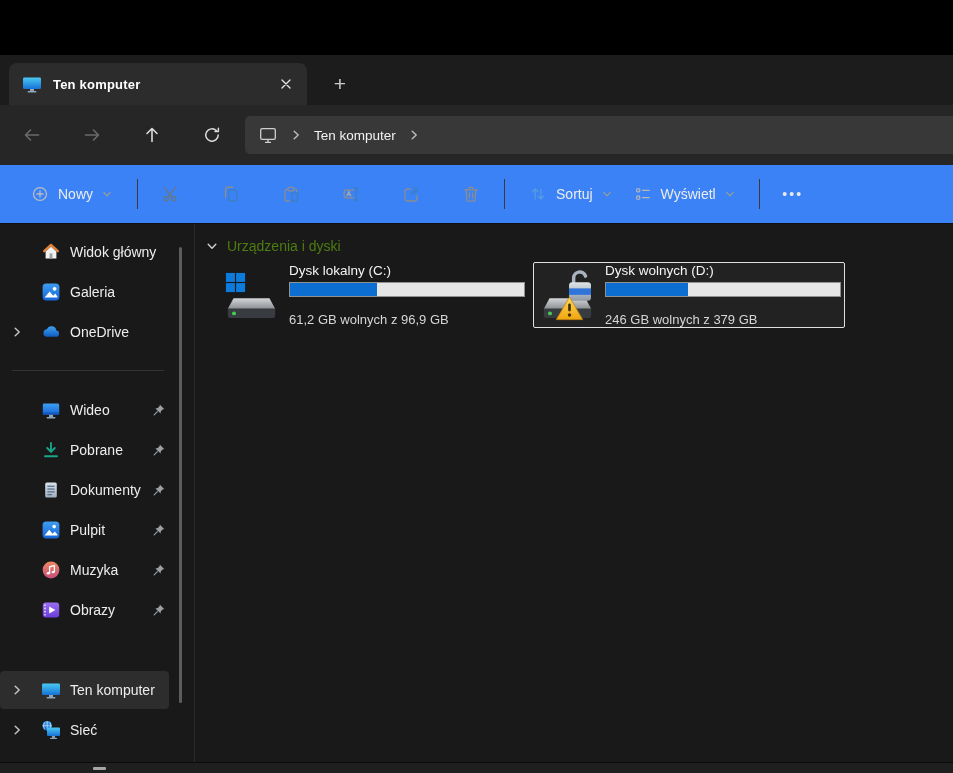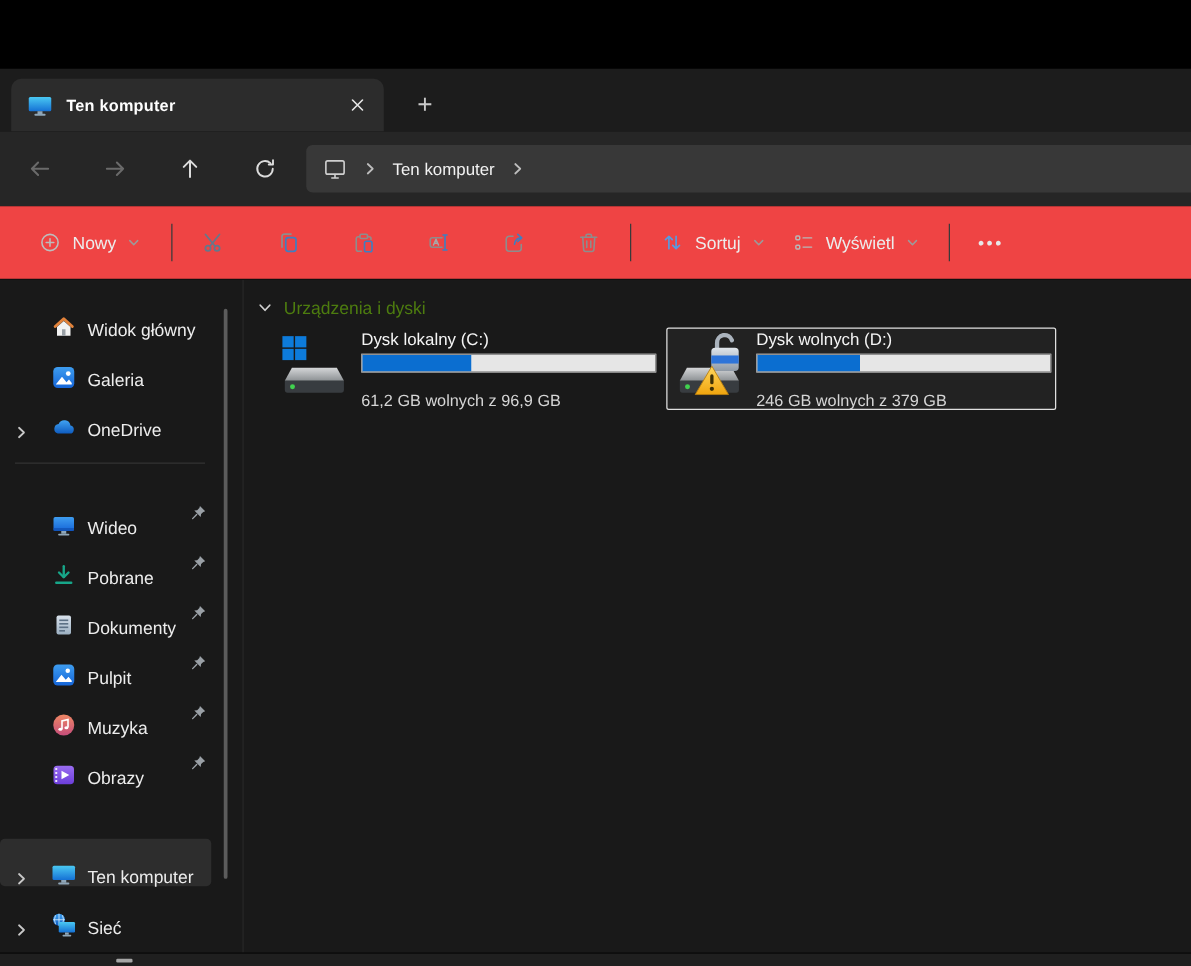--- a/index.html
+++ b/index.html
@@ -15,44 +15,44 @@
   .newtab{width:34px;height:34px;margin-left:16px;margin-bottom:4px;display:flex;align-items:center;justify-content:center;font-size:21px;font-weight:300;color:#c9c9c9;border-radius:5px}
   
   .navbar{height:60px;background:#262626;display:flex;align-items:center;padding-left:15px}
   .nav-btn{width:34px;height:34px;margin-right:26px;display:flex;align-items:center;justify-content:center;border-radius:4px;flex-shrink:0}
   .nav-btn.last{margin-right:0}
   .addressbar{flex:1;height:38px;background:#383838;border-radius:5px 0 0 5px;margin-left:16px;display:flex;align-items:center;padding-left:13px}
   .crumb-icon{width:20px;height:20px;margin-right:8px}
   .crumb-chev{width:20px;display:flex;justify-content:center}
   .crumb-text{font-size:13.5px;color:#f2f2f2;margin:0 8px;white-space:nowrap}
   
-  .toolbar{height:59px;background:#ef4444;display:flex;align-items:center;padding-left:19px;border-bottom:1px solid #101010}
+  .toolbar{height:59px;background:#3b82f6;display:flex;align-items:center;padding-left:19px;border-bottom:1px solid #101010}
   .tb-new{display:flex;align-items:center;gap:9px;padding:0 12px;height:36px;border-radius:4px;font-size:14px;color:#ececec}
   .tb-sep{width:1px;height:30px;background:#3a3a3a;margin:0 13px;flex-shrink:0}
   .tb-icon-btn{width:40px;height:36px;display:flex;align-items:center;justify-content:center;border-radius:4px;margin-right:20px;flex-shrink:0}
   .tb-icon-btn.last{margin-right:0}
   .tb-drop{display:flex;align-items:center;gap:9px;padding:0 11px;height:36px;border-radius:4px;font-size:14px;color:#ececec}
   .tb-more{width:40px;height:36px;display:flex;align-items:center;justify-content:center;border-radius:4px;font-size:14px;letter-spacing:2px;color:#e8e8e8}
   
   .main{display:flex;height:538px}
   .sidebar{width:195px;background:#191919;border-right:1px solid #292929;padding-top:8px;position:relative;flex-shrink:0}
-  .side-item{height:40px;display:flex;align-items:flex-end;padding-left:6px;position:relative}
+  .side-item{height:40px;display:flex;align-items:center;padding-left:6px;position:relative}
   .side-item.selected{background:#2d2d2d;border-radius:4px;margin-right:25px;height:38px;margin-top:1px;margin-bottom:1px}
   .chev-slot{width:22px;display:flex;justify-content:center;flex-shrink:0}
   .s-icon{width:20px;height:20px;margin-left:13px;flex-shrink:0}
   .s-label{font-size:14px;color:#ededed;margin-left:9px;white-space:nowrap}
   .pin{position:absolute;right:28px;top:13px;width:14px;height:14px}
   .side-divider{height:1px;background:#333;margin:18px 30px 19px 12px}
   .side-gap{height:40px}
   .v-scroll{position:absolute;right:12px;top:23px;width:3px;height:456px;background:#5c5c5c;border-radius:2px}
   .content{flex:1;background:#191919;padding:11px 0 0 11px;overflow:hidden}
   .section-header{display:flex;align-items:center;gap:9px;height:22px}
   .section-title{font-size:14px;color:#4d7c0f}
   .drives{display:flex;gap:4px;margin-top:5px;margin-left:11px}
-  .drive{width:312px;height:66px;display:flex;align-items:center;padding-left:5px;border:1px solid transparent;border-radius:2px}
+  .drive{width:312px;height:66px;display:flex;align-items:flex-end;padding-left:5px;border:1px solid transparent;border-radius:2px}
   .drive.selected{border-color:#e0e0e0;background:rgba(255,255,255,.045)}
   .drive-icon{width:58px;height:56px;position:relative;flex-shrink:0}
   .drive-icon svg{position:absolute}
   .di-base{left:2px;top:14px;width:53px}
   .di-win{left:1px;top:0;width:23px}
   .di-lock{left:26px;top:-2px;width:30px}
   .di-warn{left:16px;top:24px;width:29px}
   .drive-info{margin-left:8px;width:236px}
   .drive-name{font-size:13.5px;color:#f5f5f5;line-height:17px}
   .drive-bar{height:15px;background:#e6e6e6;border:1px solid #919191;margin-top:3px}

